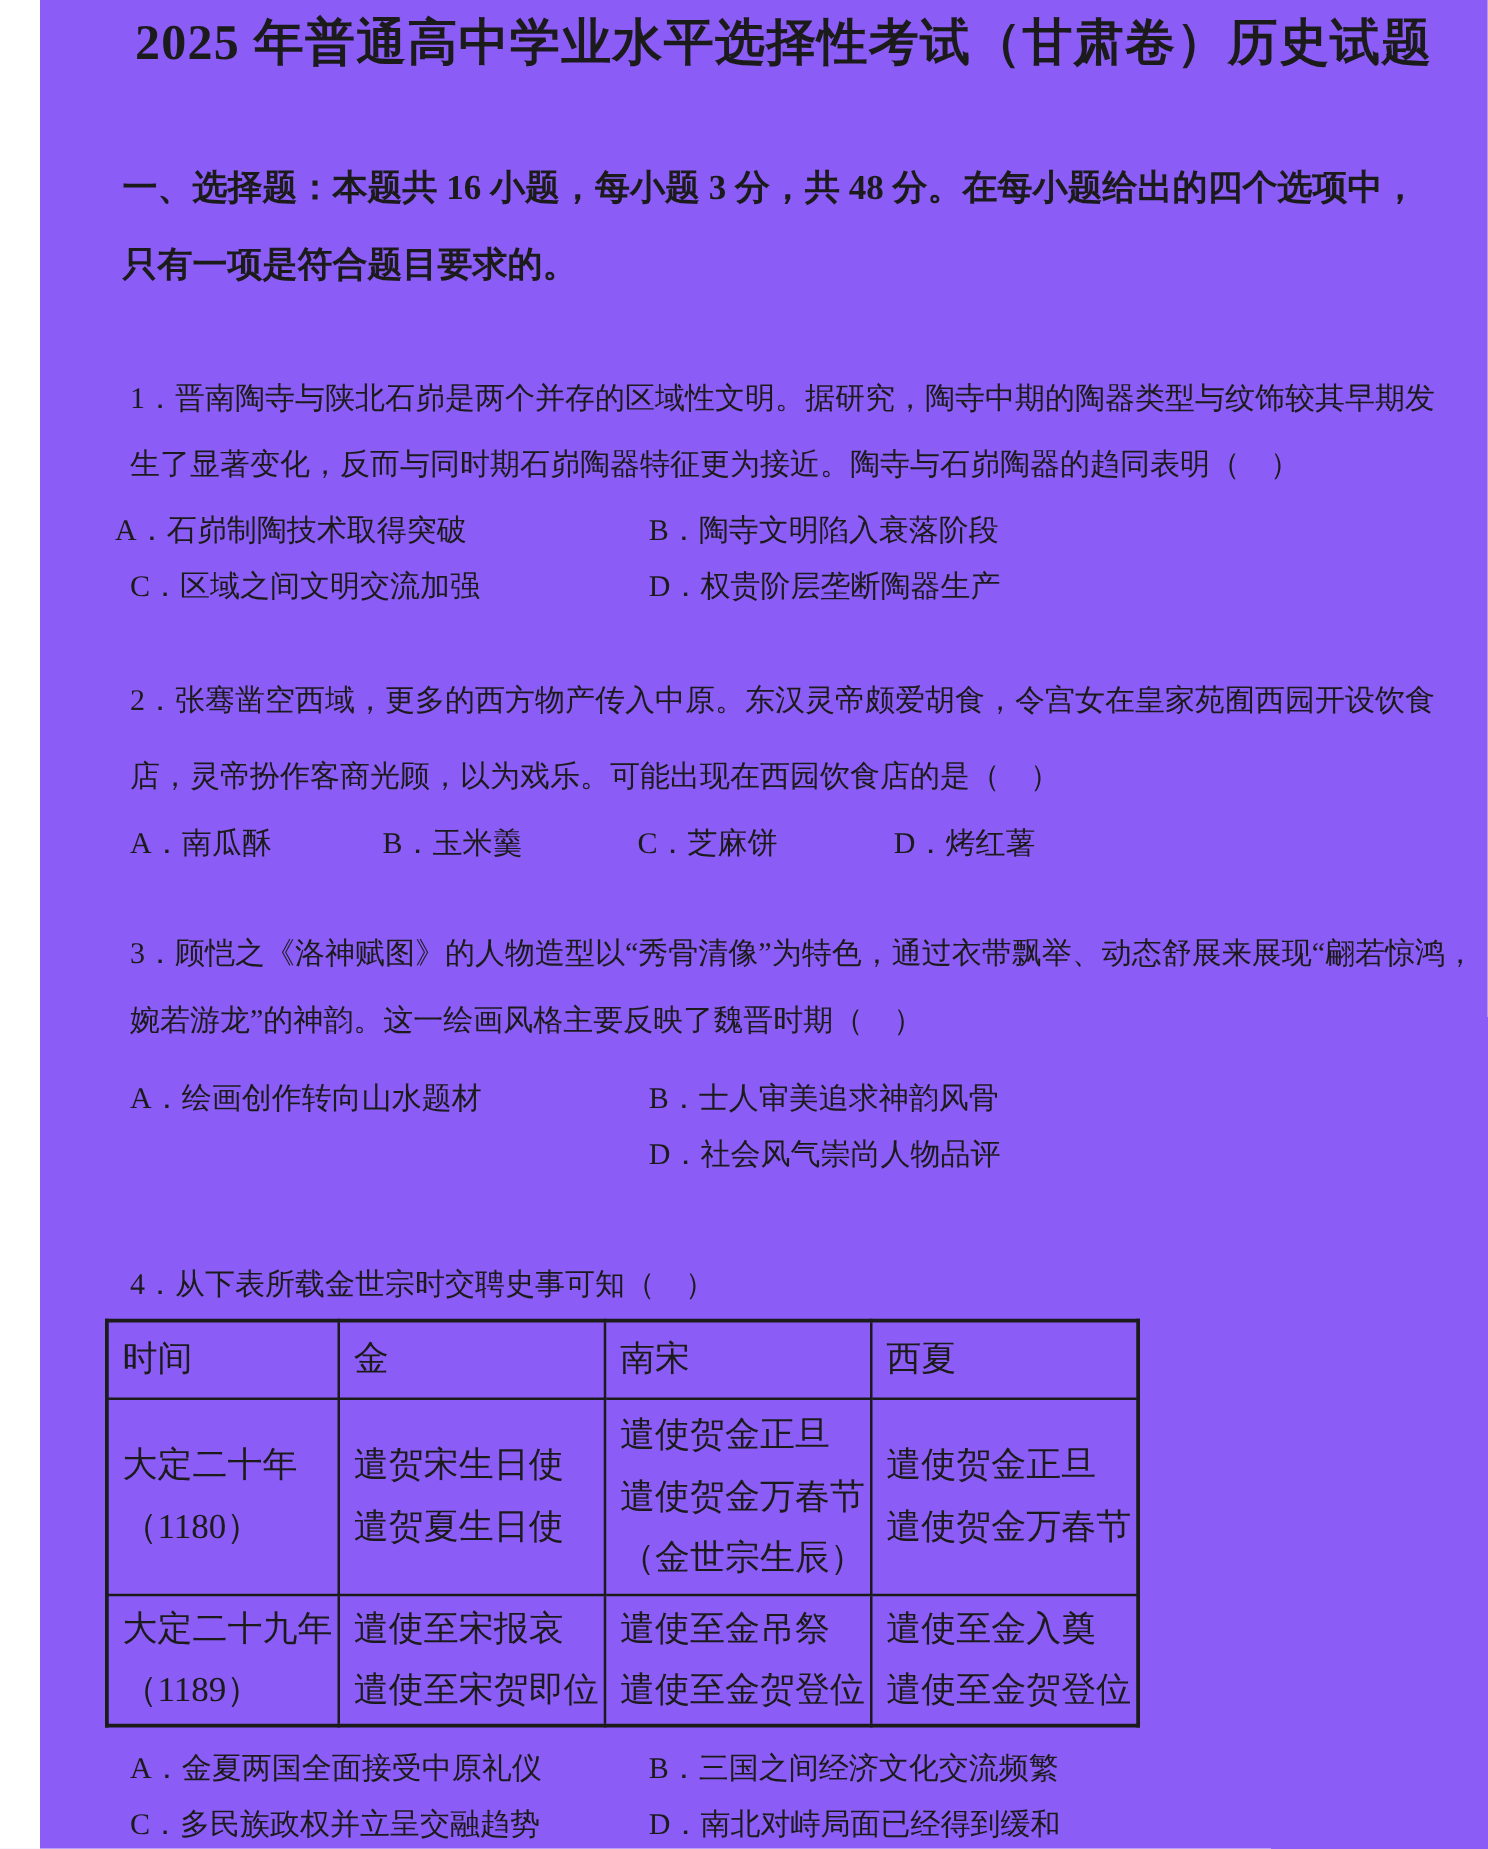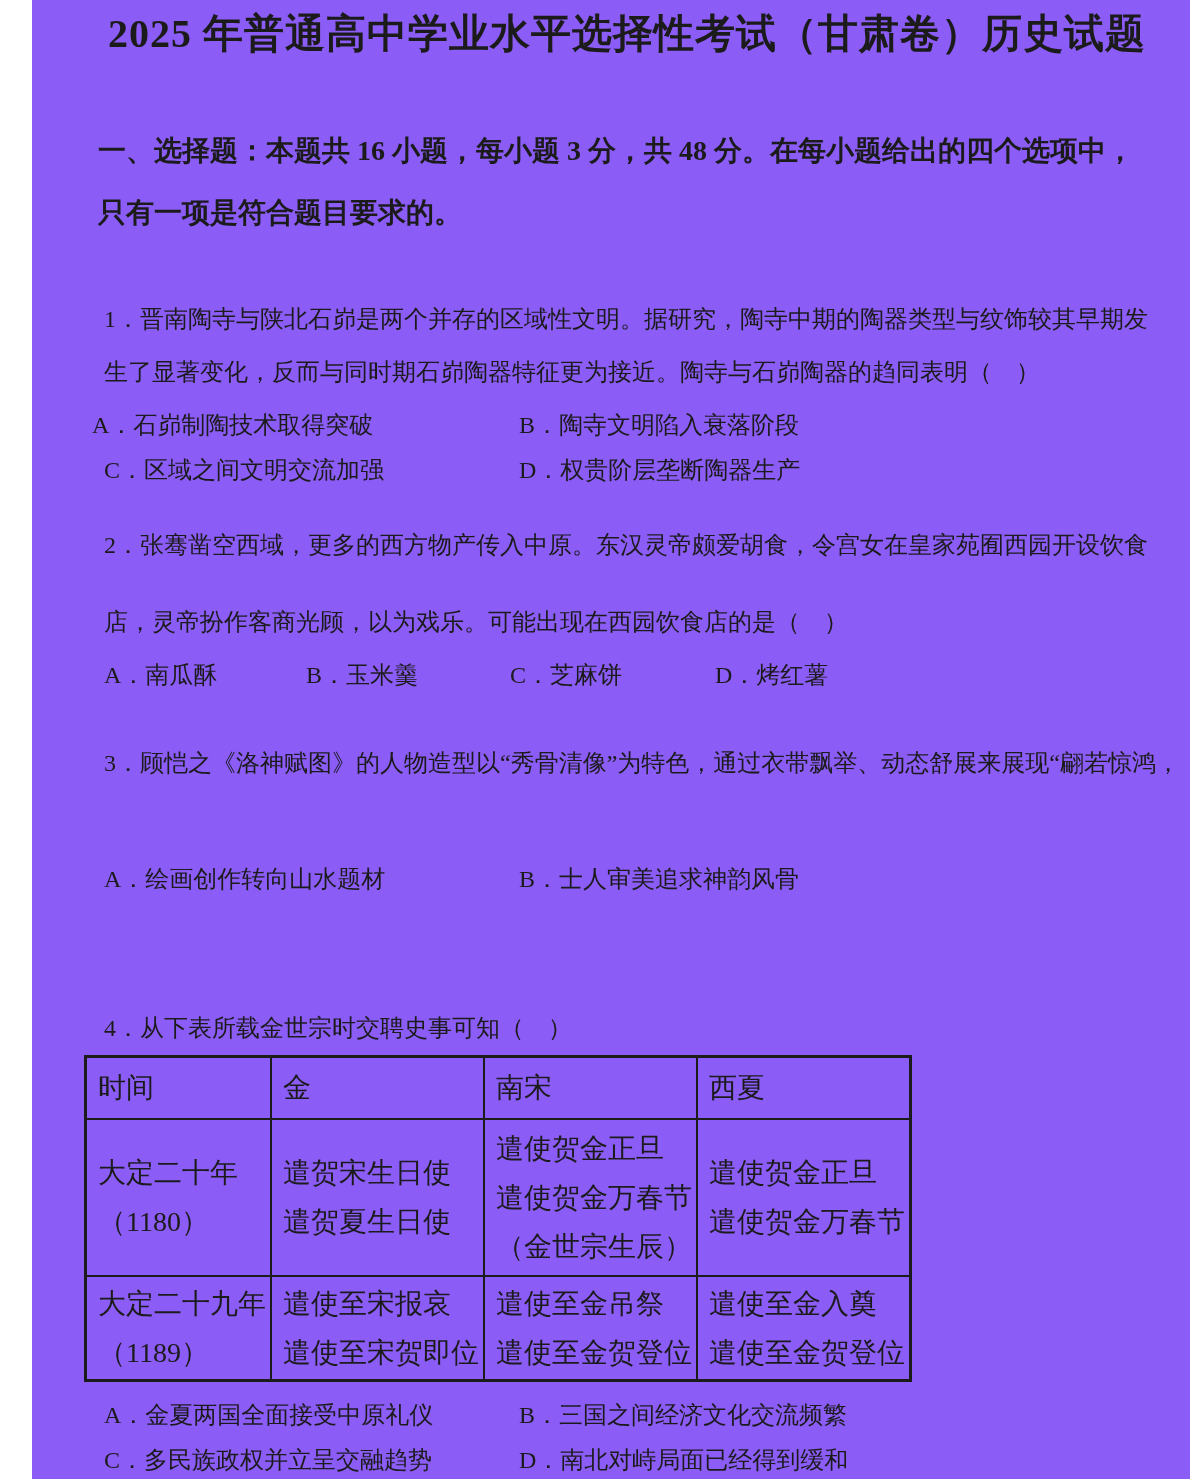--- a/index.html
+++ b/index.html
@@ -48,30 +48,32 @@
   <div class="t hd" style="top:132px">一、选择题：本题共 16 小题，每小题 3 分，共 48 分。在每小题给出的四个选项中，</div>
   <div class="t hd" style="top:194px">只有一项是符合题目要求的。</div>
 
   <div class="t" style="top:302px">1．晋南陶寺与陕北石峁是两个并存的区域性文明。据研究，陶寺中期的陶器类型与纹饰较其早期发</div>
   <div class="t" style="top:355px">生了显著变化，反而与同时期石峁陶器特征更为接近。陶寺与石峁陶器的趋同表明（　）</div>
   <div class="t" style="top:408px;left:60px">A．石峁制陶技术取得突破</div>
   <div class="t" style="top:408px;left:487px">B．陶寺文明陷入衰落阶段</div>
   <div class="t" style="top:453px;left:72px">C．区域之间文明交流加强</div>
   <div class="t" style="top:453px;left:487px">D．权贵阶层垄断陶器生产</div>
 
-  <div class="t" style="top:528px">2．张骞凿空西域，更多的西方物产传入中原。东汉灵帝颇爱胡食，令宫女在皇家苑囿西园开设饮食</div>
+  <div class="t" style="top:544px">2．张骞凿空西域，更多的西方物产传入中原。东汉灵帝颇爱胡食，令宫女在皇家苑囿西园开设饮食</div>
   <div class="t" style="top:605px">店，灵帝扮作客商光顾，以为戏乐。可能出现在西园饮食店的是（　）</div>
   <div class="t" style="top:658px;left:72px">A．南瓜酥</div>
   <div class="t" style="top:658px;left:274px">B．玉米羹</div>
   <div class="t" style="top:658px;left:478px">C．芝麻饼</div>
   <div class="t" style="top:658px;left:683px">D．烤红薯</div>
 
   <div class="t" style="top:746px">3．顾恺之《洛神赋图》的人物造型以“秀骨清像”为特色，通过衣带飘举、动态舒展来展现“翩若惊鸿，</div>
+  <div class="t" style="top:800px">婉若游龙”的神韵。这一绘画风格主要反映了魏晋时期（　）</div>
   <div class="t" style="top:862px;left:72px">A．绘画创作转向山水题材</div>
   <div class="t" style="top:862px;left:487px">B．士人审美追求神韵风骨</div>
+  <div class="t" style="top:907px;left:487px">D．社会风气崇尚人物品评</div>
 
   <div class="t" style="top:1011px">4．从下表所载金世宗时交聘史事可知（　）</div>
 
   <table class="qtable">
     <colgroup>
       <col style="width:175px">
         <col style="width:186px">
         <col style="width:187px">
         <col style="width:203px">
     </colgroup>

